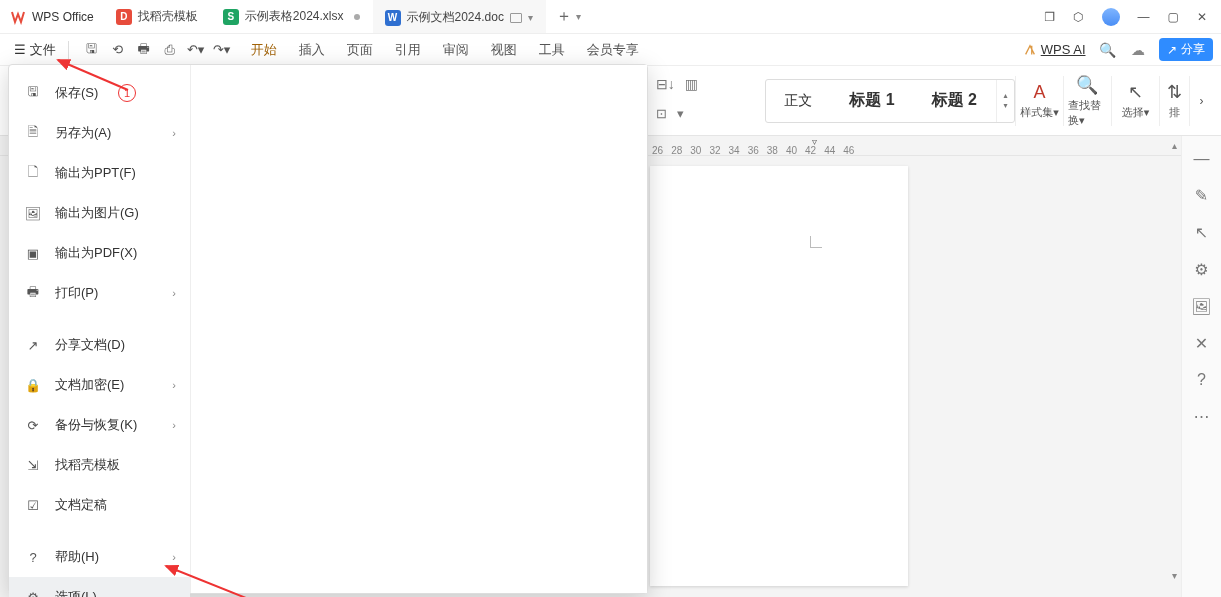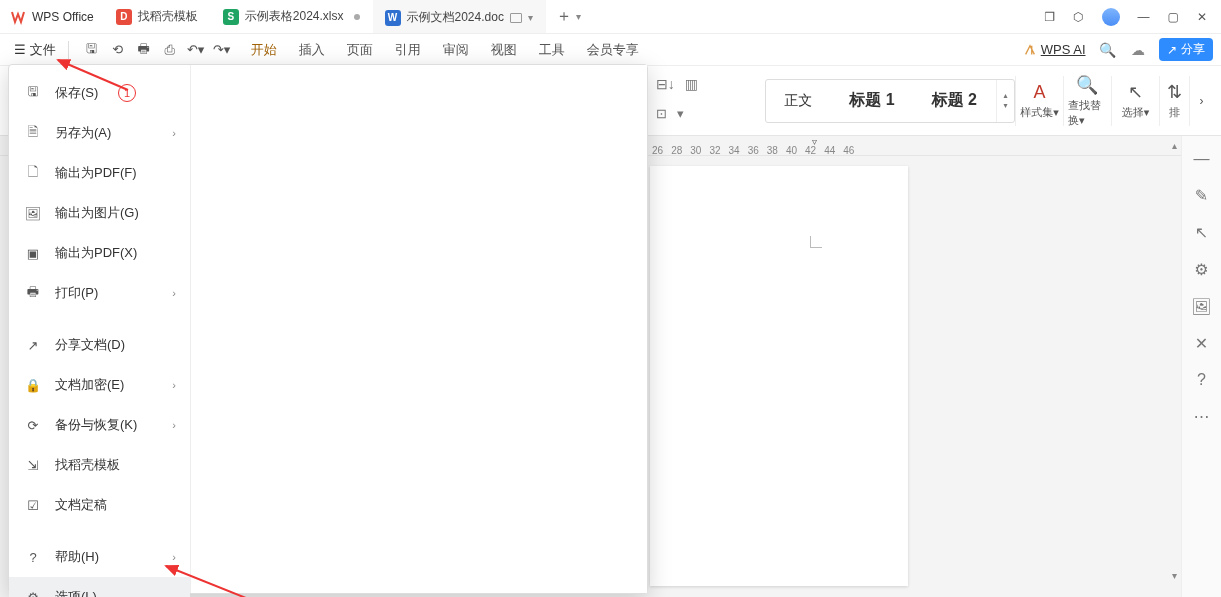--- a/index.html
+++ b/index.html
@@ -247,21 +247,21 @@
       <span class="ico">🖫</span>
       <span>保存(S)</span>
     </div>
     <div class="fm-item">
       <span class="ico">🗎</span>
       <span>另存为(A)</span>
       <span class="arrow">›</span>
     </div>
     <div class="fm-item">
       <span class="ico">🗋</span>
-      <span>输出为PDF(F)</span>
+      <span>输出为PPT(F)</span>
     </div>
     <div class="fm-item">
       <span class="ico">🖼</span>
       <span>输出为图片(G)</span>
     </div>
     <div class="fm-item">
       <span class="ico">▣</span>
       <span>输出为PDF(X)</span>
     </div>
     <div class="fm-item">

